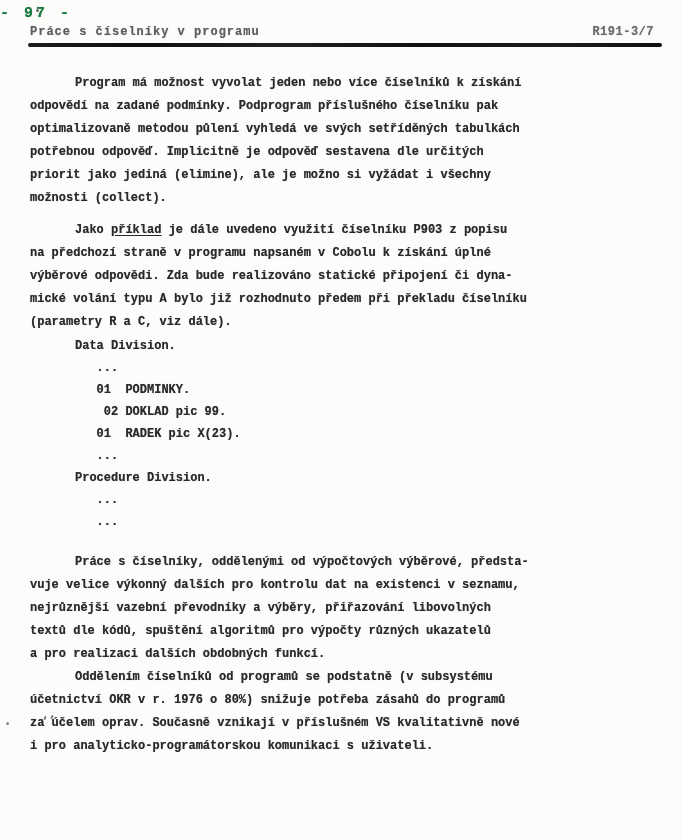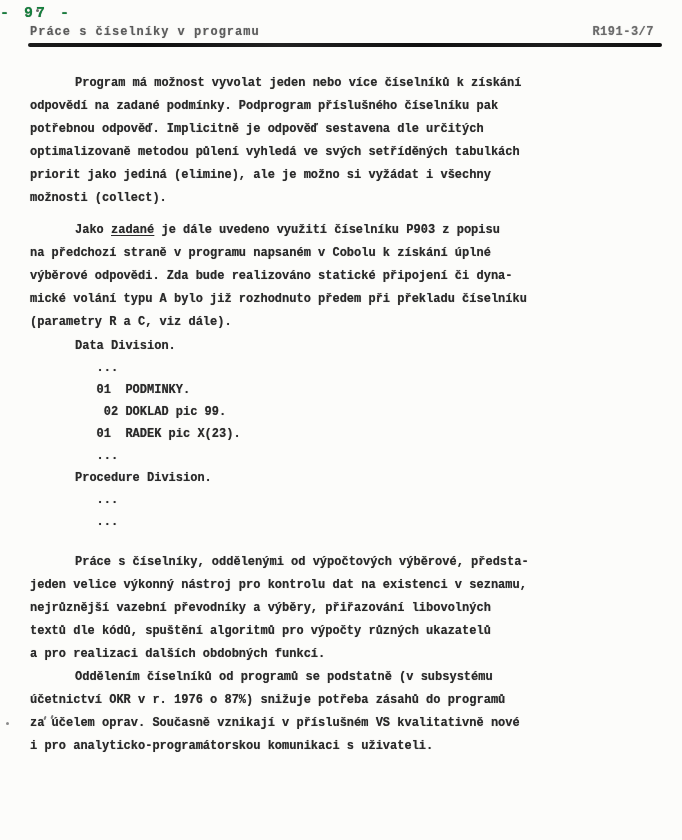--- a/index.html
+++ b/index.html
@@ -107,57 +107,57 @@
     <span class="doc-code">R191-3/7</span>
   </div>
 
   <div class="rule"></div>
 
   <div class="body-text txt">
 
     <div class="para p1">
       <div class="line ind">Program má možnost vyvolat jeden nebo více číselníků k získání</div>
       <div class="line">odpovědí na zadané podmínky. Podprogram příslušného číselníku pak</div>
+      <div class="line">optimalizovaně metodou půlení vyhledá ve svých setříděných tabulkách</div>
       <div class="line">potřebnou odpověď. Implicitně je odpověď sestavena dle určitých</div>
-      <div class="line">optimalizovaně metodou půlení vyhledá ve svých setříděných tabulkách</div>
       <div class="line">priorit jako jediná (elimine), ale je možno si vyžádat i všechny</div>
       <div class="line">možnosti (collect).</div>
     </div>
 
     <div class="para p2">
-      <div class="line ind"><span>Jako </span><span class="u">zadané</span><span> je dále uvedeno využití číselníku P903 z popisu</span></div>
+      <div class="line ind"><span>Jako </span><span class="u">příklad</span><span> je dále uvedeno využití číselníku P903 z popisu</span></div>
       <div class="line">na předchozí straně v programu napsaném v Cobolu k získání úplné</div>
       <div class="line">výběrové odpovědi. Zda bude realizováno statické připojení či dyna-</div>
       <div class="line">mické volání typu A bylo již rozhodnuto předem při překladu číselníku</div>
       <div class="line">(parametry R a C, viz dále).</div>
     </div>
 
     <div class="para code">
       <div class="line">Data Division.</div>
       <div class="line">   ...</div>
       <div class="line">   01  PODMINKY.</div>
       <div class="line">    02 DOKLAD pic 99.</div>
       <div class="line">   01  RADEK pic X(23).</div>
       <div class="line">   ...</div>
       <div class="line">Procedure Division.</div>
       <div class="line">   ...</div>
       <div class="line">   ...</div>
     </div>
 
     <div class="para p3">
       <div class="line ind">Práce s číselníky, oddělenými od výpočtových výběrové, předsta-</div>
-      <div class="line">jeden velice výkonný nástroj pro kontrolu dat na existenci v seznamu,</div>
+      <div class="line">vuje velice výkonný dalších pro kontrolu dat na existenci v seznamu,</div>
       <div class="line">nejrůznější vazební převodníky a výběry, přiřazování libovolných</div>
       <div class="line">textů dle kódů, spuštění algoritmů pro výpočty různých ukazatelů</div>
       <div class="line">a pro realizaci dalších obdobných funkcí.</div>
     </div>
 
     <div class="para p4">
       <div class="line ind">Oddělením číselníků od programů se podstatně (v subsystému</div>
-      <div class="line">účetnictví OKR v r. 1976 o 87%) snižuje potřeba zásahů do programů</div>
+      <div class="line">účetnictví OKR v r. 1976 o 80%) snižuje potřeba zásahů do programů</div>
       <div class="line">za účelem oprav. Současně vznikají v příslušném VS kvalitativně nové</div>
       <div class="line">i pro analyticko-programátorskou komunikaci s uživateli.</div>
     </div>
 
   </div>
 
   <div class="speck speck-1"></div>
   <div class="speck speck-2"></div>
   <div class="speck speck-3"></div>
   <div class="speck speck-4"></div>

